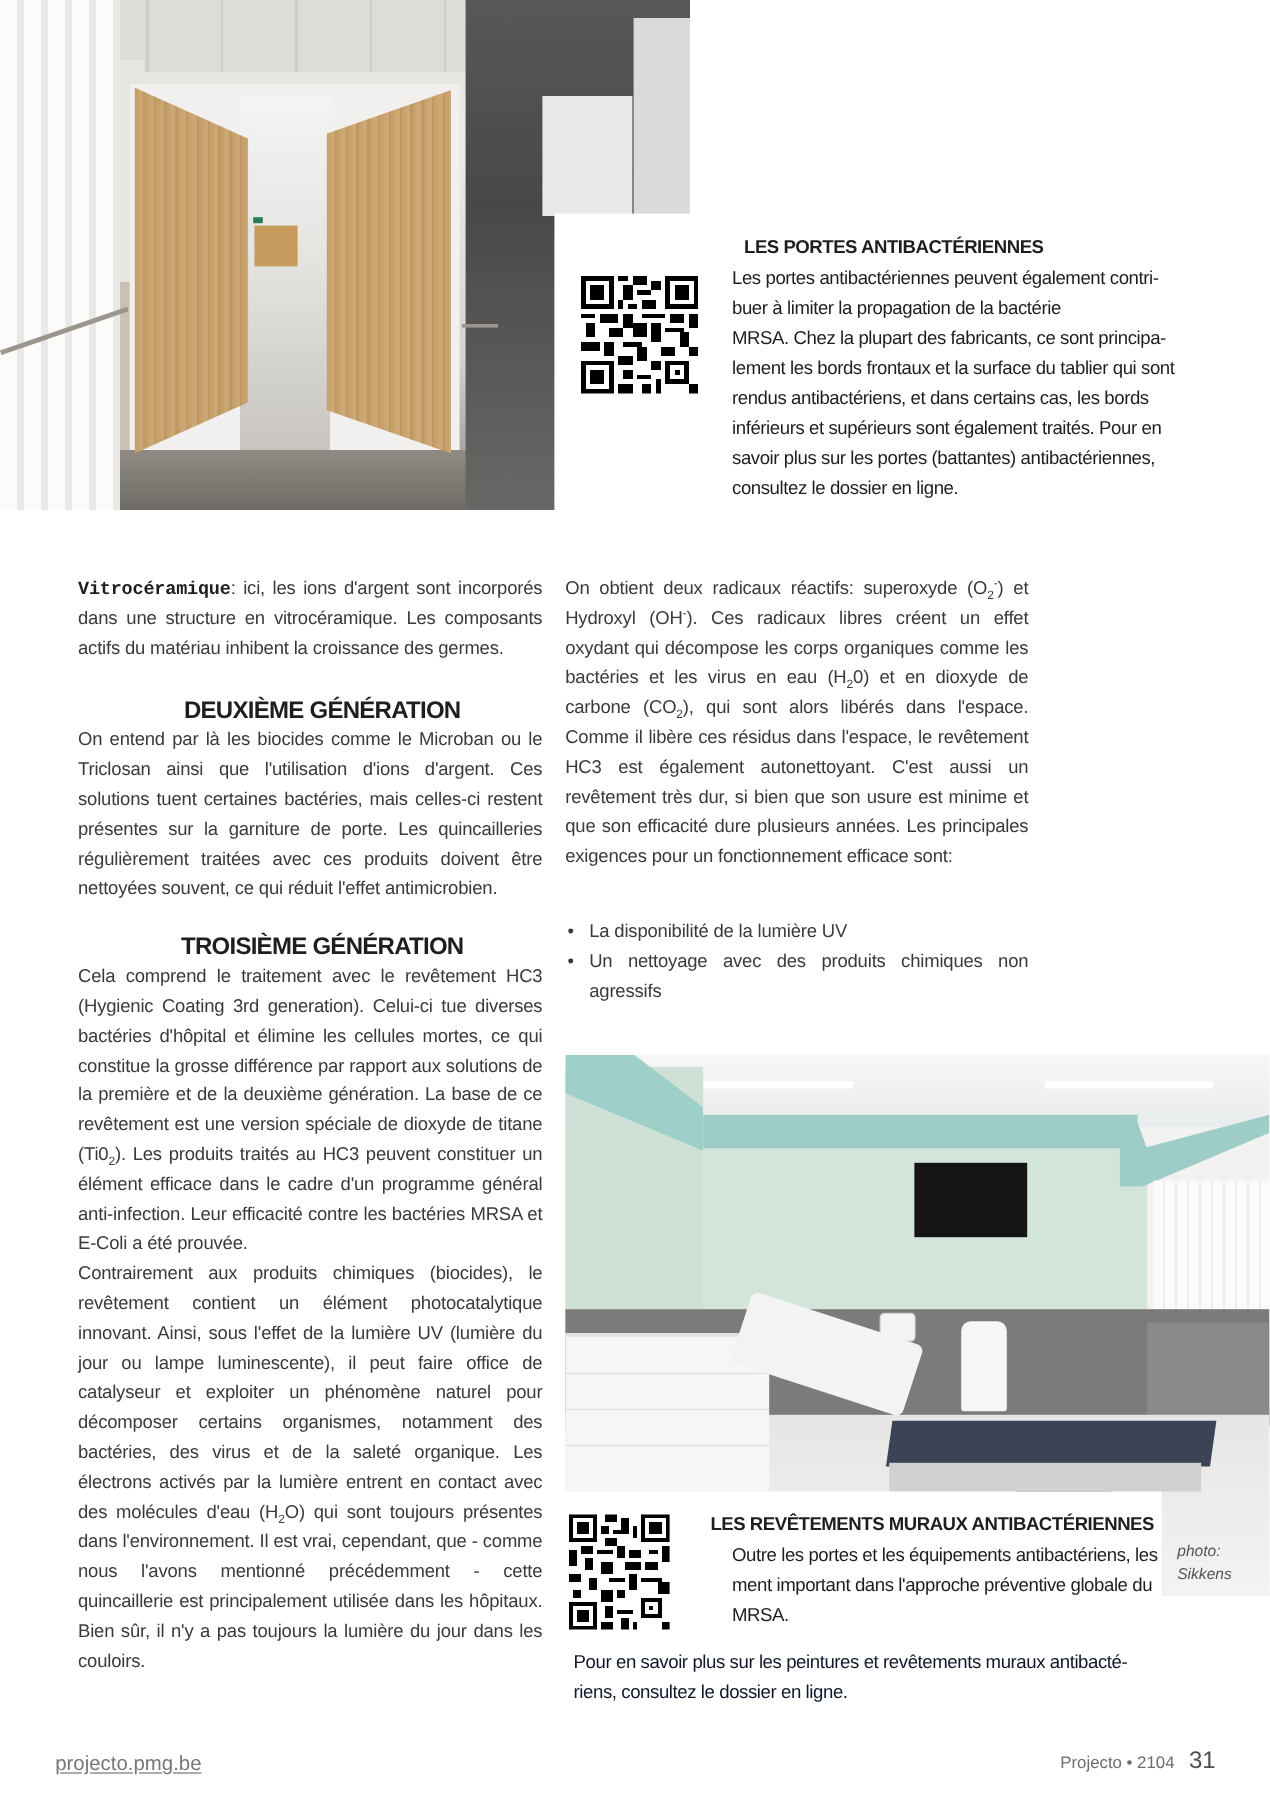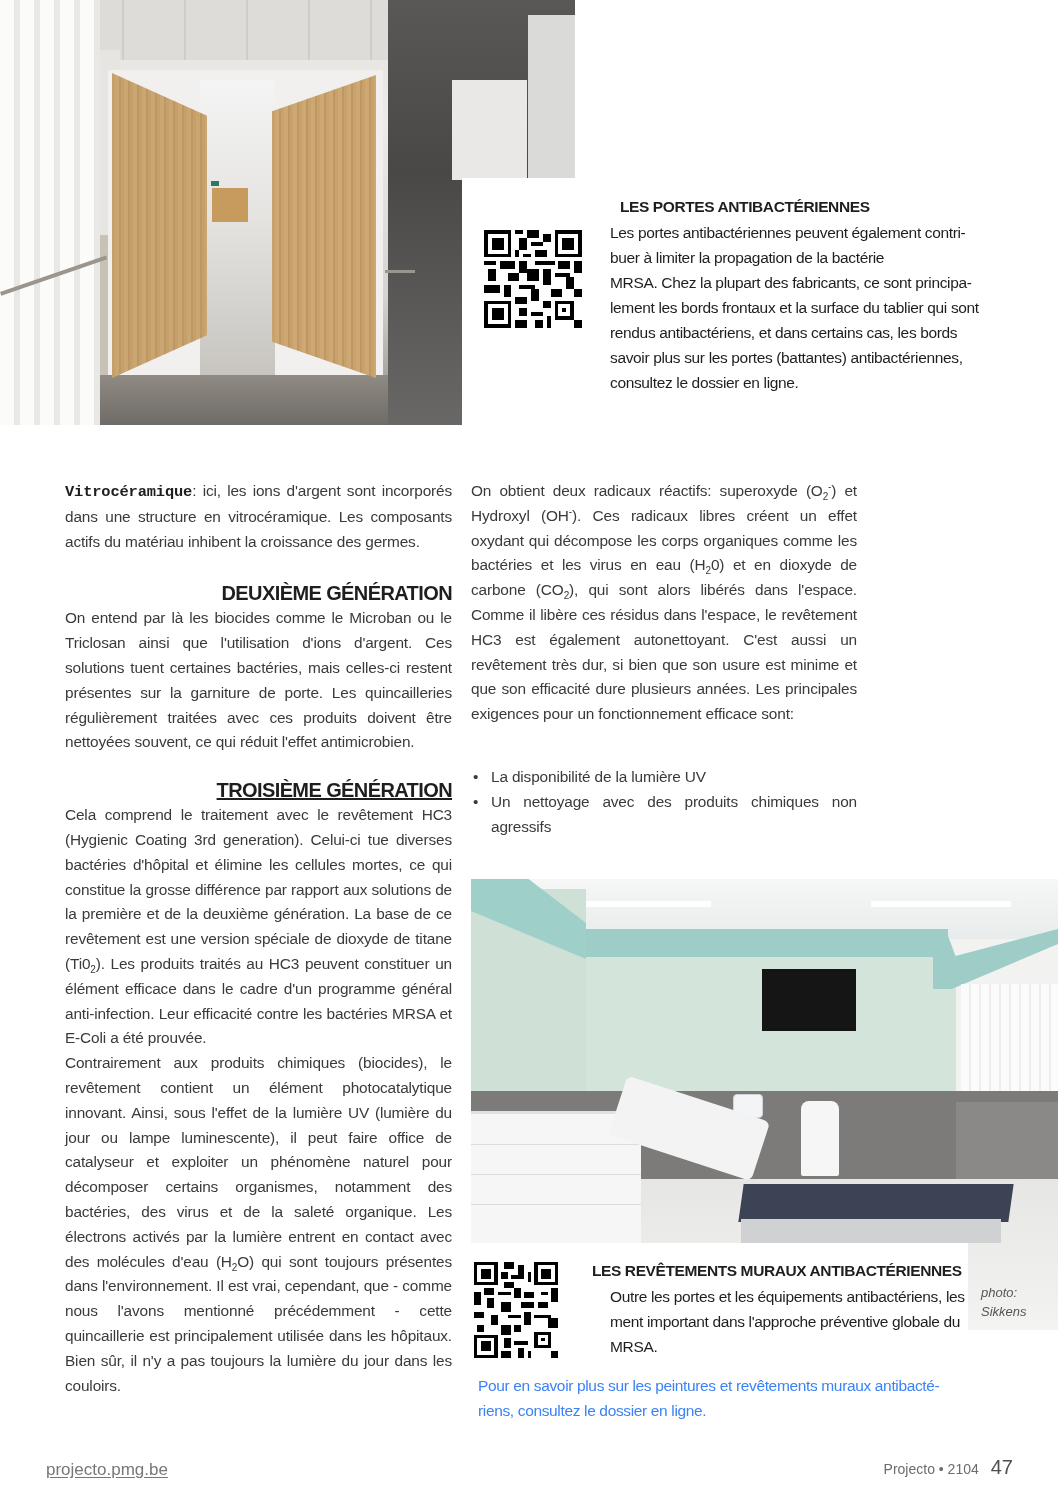--- a/index.html
+++ b/index.html
@@ -52,23 +52,23 @@
   .infobox1 .box-body { left: 148px; top: 42px; width: 400px; }
 
   
   .col { position: absolute; font-family: "Liberation Sans", sans-serif; font-size: 15.4px;
     line-height: 24.8px; color: #3a3a3a; text-align: justify; letter-spacing: -0.15px; }
   .col-left { left: 65px; top: 479px; width: 387px; }
   .col-mid { left: 471px; top: 479px; width: 386px; }
   .col p { margin: 0; }
   .col .lead { font-weight: bold; color: #1e1e1e; font-family: Liberation Mono, monospace; }
   .col h2 { font-family: "Liberation Sans", sans-serif; font-weight: bold; font-size: 20px;
-    line-height: 26px; color: #1e1e1e; letter-spacing: -0.6px; text-align: right; margin-left: 20px; }
+    line-height: 26px; color: #1e1e1e; letter-spacing: -0.6px; text-align: center; margin-left: 20px; }
   .col h2.h-deux { margin-top: 26px; }
-  .col h2.h-trois { margin-top: 22px; text-decoration: underline; }
+  .col h2.h-trois { margin-top: 22px; }
   sub, sup { font-size: 10px; line-height: 0; }
 
   .bullets { list-style: none; margin-top: 38px; }
   .bullets li { position: relative; padding-left: 20px; }
   .bullets li::before { content: "•"; position: absolute; left: 2px; top: 0; color: #3a3a3a; }
 
   
   .photo2 { position: absolute; left: 471px; top: 879px; width: 587px; height: 451px; overflow: hidden;
     background: #f2f2f0; }
   .p2-ceiling { position: absolute; left: 0; top: 0; width: 587px; height: 60px;
@@ -102,21 +102,21 @@
   .p2-device { position: absolute; left: 262px; top: 215px; width: 30px; height: 24px; background: #f2f4f6;
     border-radius: 4px; border: 1px solid #cfd3d8; }
   .p2-chair { position: absolute; left: 330px; top: 222px; width: 38px; height: 75px; background: #f6f6f6; border-radius: 8px 8px 2px 2px; }
 
   
   .infobox2 { position: absolute; left: 462px; top: 1243px; width: 506px; height: 200px; background: #ffffff; }
   .qr2 { left: 12px; top: 19px; width: 84px; height: 96px; }
   .infobox2 .box-title { left: 130px; top: 19px; }
   .infobox2 .box-body { left: 130px; top: 41px; width: 370px; margin-left: 18px; }
   .infobox2 .box-more { position: absolute; left: 16px; top: 130px; width: 490px;
-    font-family: "Liberation Sans", sans-serif; font-size: 15.5px; line-height: 25px; color: #3b82f6; letter-spacing: -0.35px; }
+    font-family: "Liberation Sans", sans-serif; font-size: 15.5px; line-height: 25px; color: #0f172a; letter-spacing: -0.35px; }
 
   .photo-credit { position: absolute; left: 981px; top: 1283px; width: 60px;
     font-family: "Liberation Sans", sans-serif; font-style: italic; font-size: 13px; line-height: 19px; color: #555; }
 
   
   .footer-url { position: absolute; left: 46px; top: 1460px; font-family: "Liberation Sans", sans-serif;
     font-size: 17px; color: #777; text-decoration: underline; text-underline-offset: 2px; }
   .footer-right { position: absolute; right: 45px; top: 1456px; display: flex; align-items: baseline; gap: 12px;
     font-family: "Liberation Sans", sans-serif; color: #6c6c6c; }
   .footer-mag { font-size: 14px; }
@@ -198,20 +198,21 @@
       </g>
     </svg>
   </div>
   <div class="box-title">LES PORTES ANTIBACTÉRIENNES</div>
   <div class="box-body">
     <div>Les portes antibactériennes peuvent également contri-</div>
     <div>buer à limiter la propagation de la bactérie</div>
     <div>MRSA. Chez la plupart des fabricants, ce sont principa-</div>
     <div>lement les bords frontaux et la surface du tablier qui sont</div>
     <div>rendus antibactériens, et dans certains cas, les bords</div>
+    <div>inférieurs et supérieurs sont également traités. Pour en</div>
     <div>savoir plus sur les portes (battantes) antibactériennes,</div>
     <div>consultez le dossier en ligne.</div>
   </div>
 </div>
 
 <div class="col col-left">
   <p><span class="lead">Vitrocéramique</span><span>: ici, les ions d'argent sont incorporés dans une structure en vitrocéramique. Les composants actifs du matériau inhibent la croissance des germes.</span></p>
 
   <h2 class="h-deux">DEUXIÈME GÉNÉRATION</h2>
   <p>On entend par là les biocides comme le Microban ou le Triclosan ainsi que l'utilisation d'ions d'argent. Ces solutions tuent certaines bactéries, mais celles-ci restent présentes sur la garniture de porte. Les quincailleries régulièrement traitées avec ces produits doivent être nettoyées souvent, ce qui réduit l'effet antimicrobien.</p>
@@ -321,14 +322,14 @@
   </div>
   <div class="box-more">
     <div>Pour en savoir plus sur les peintures et revêtements muraux antibacté-</div>
     <div>riens, consultez le dossier en ligne.</div>
   </div>
 </div>
 
 <a class="footer-url">projecto.pmg.be</a>
 <div class="footer-right">
   <span class="footer-mag">Projecto • 2104</span>
-  <span class="footer-page">47</span>
+  <span class="footer-page">31</span>
 </div>
 
 </body></html>

